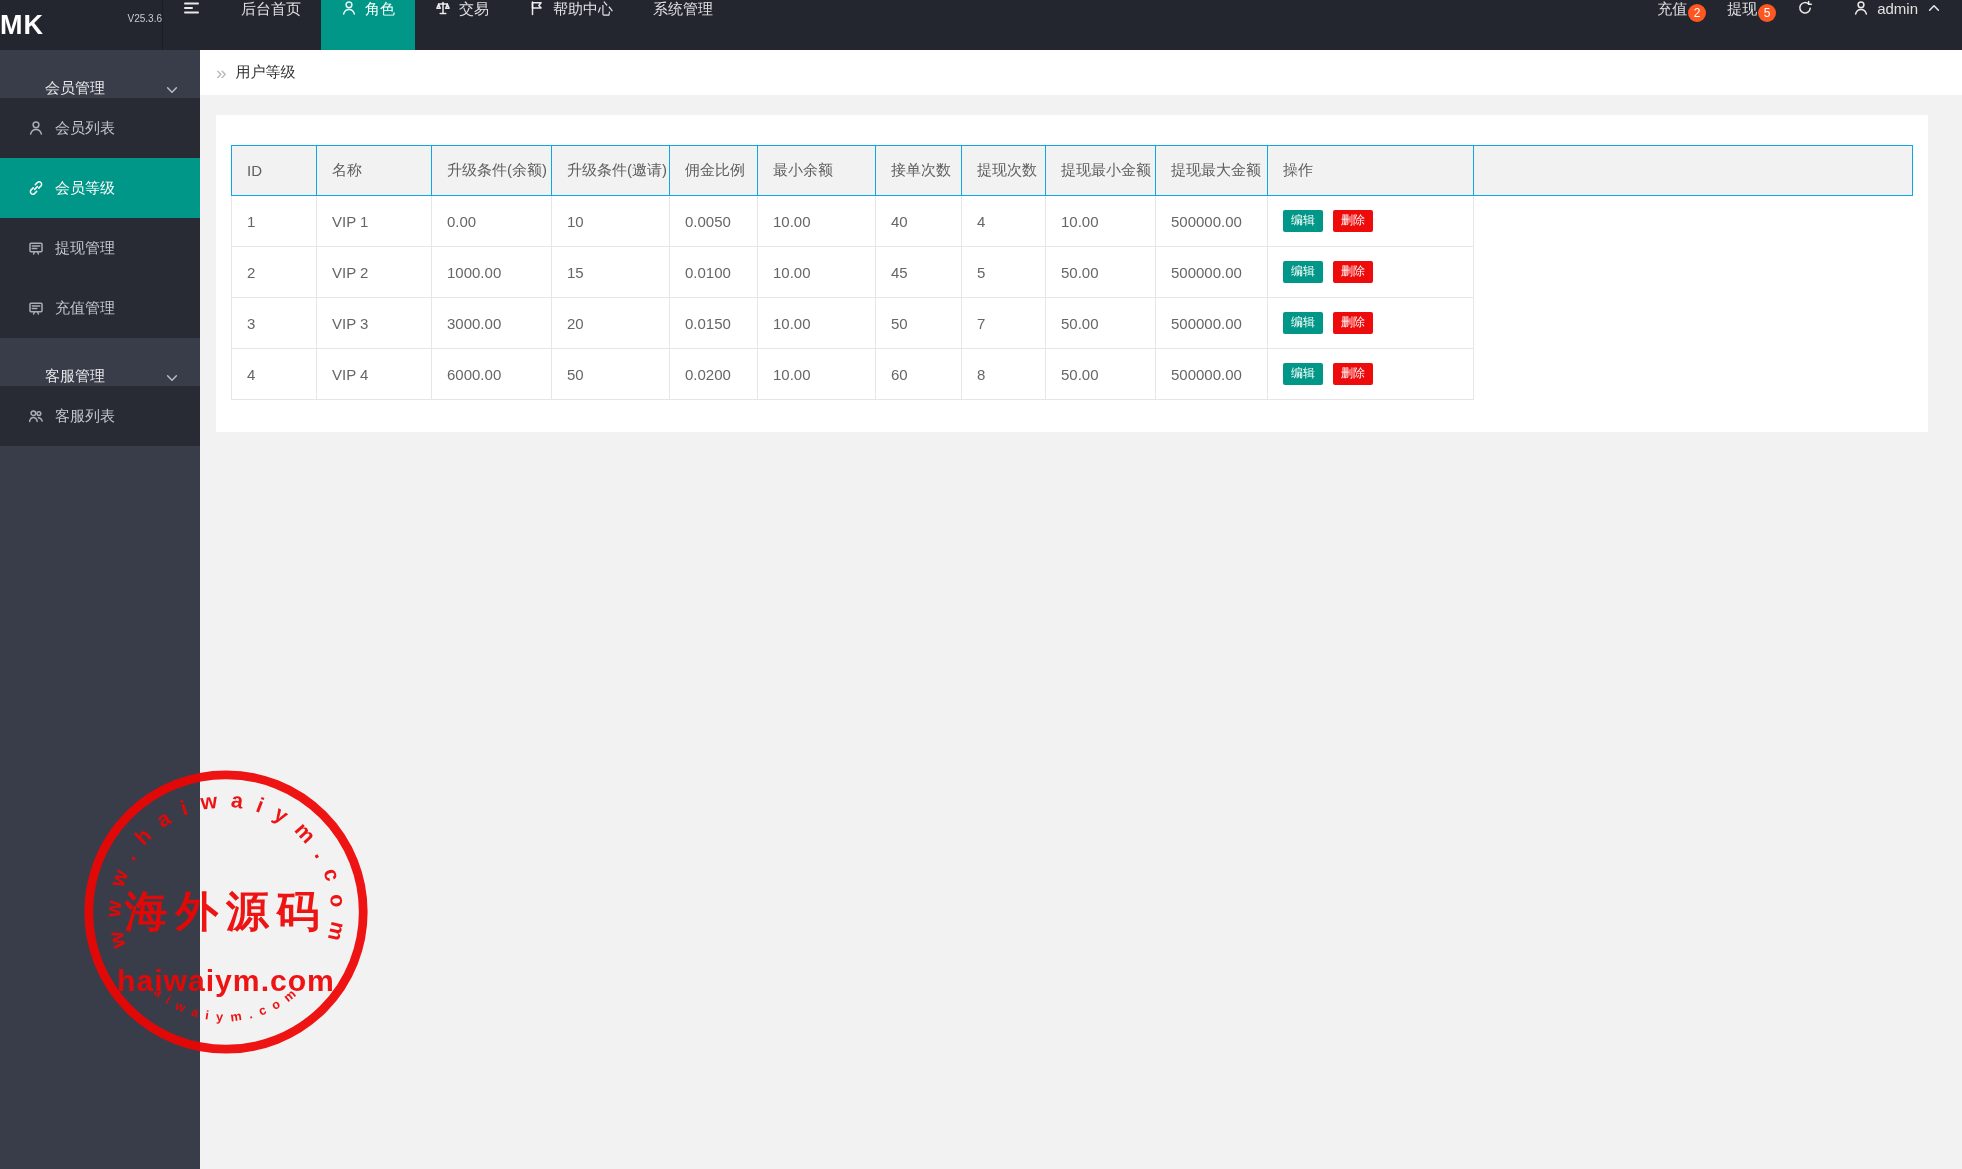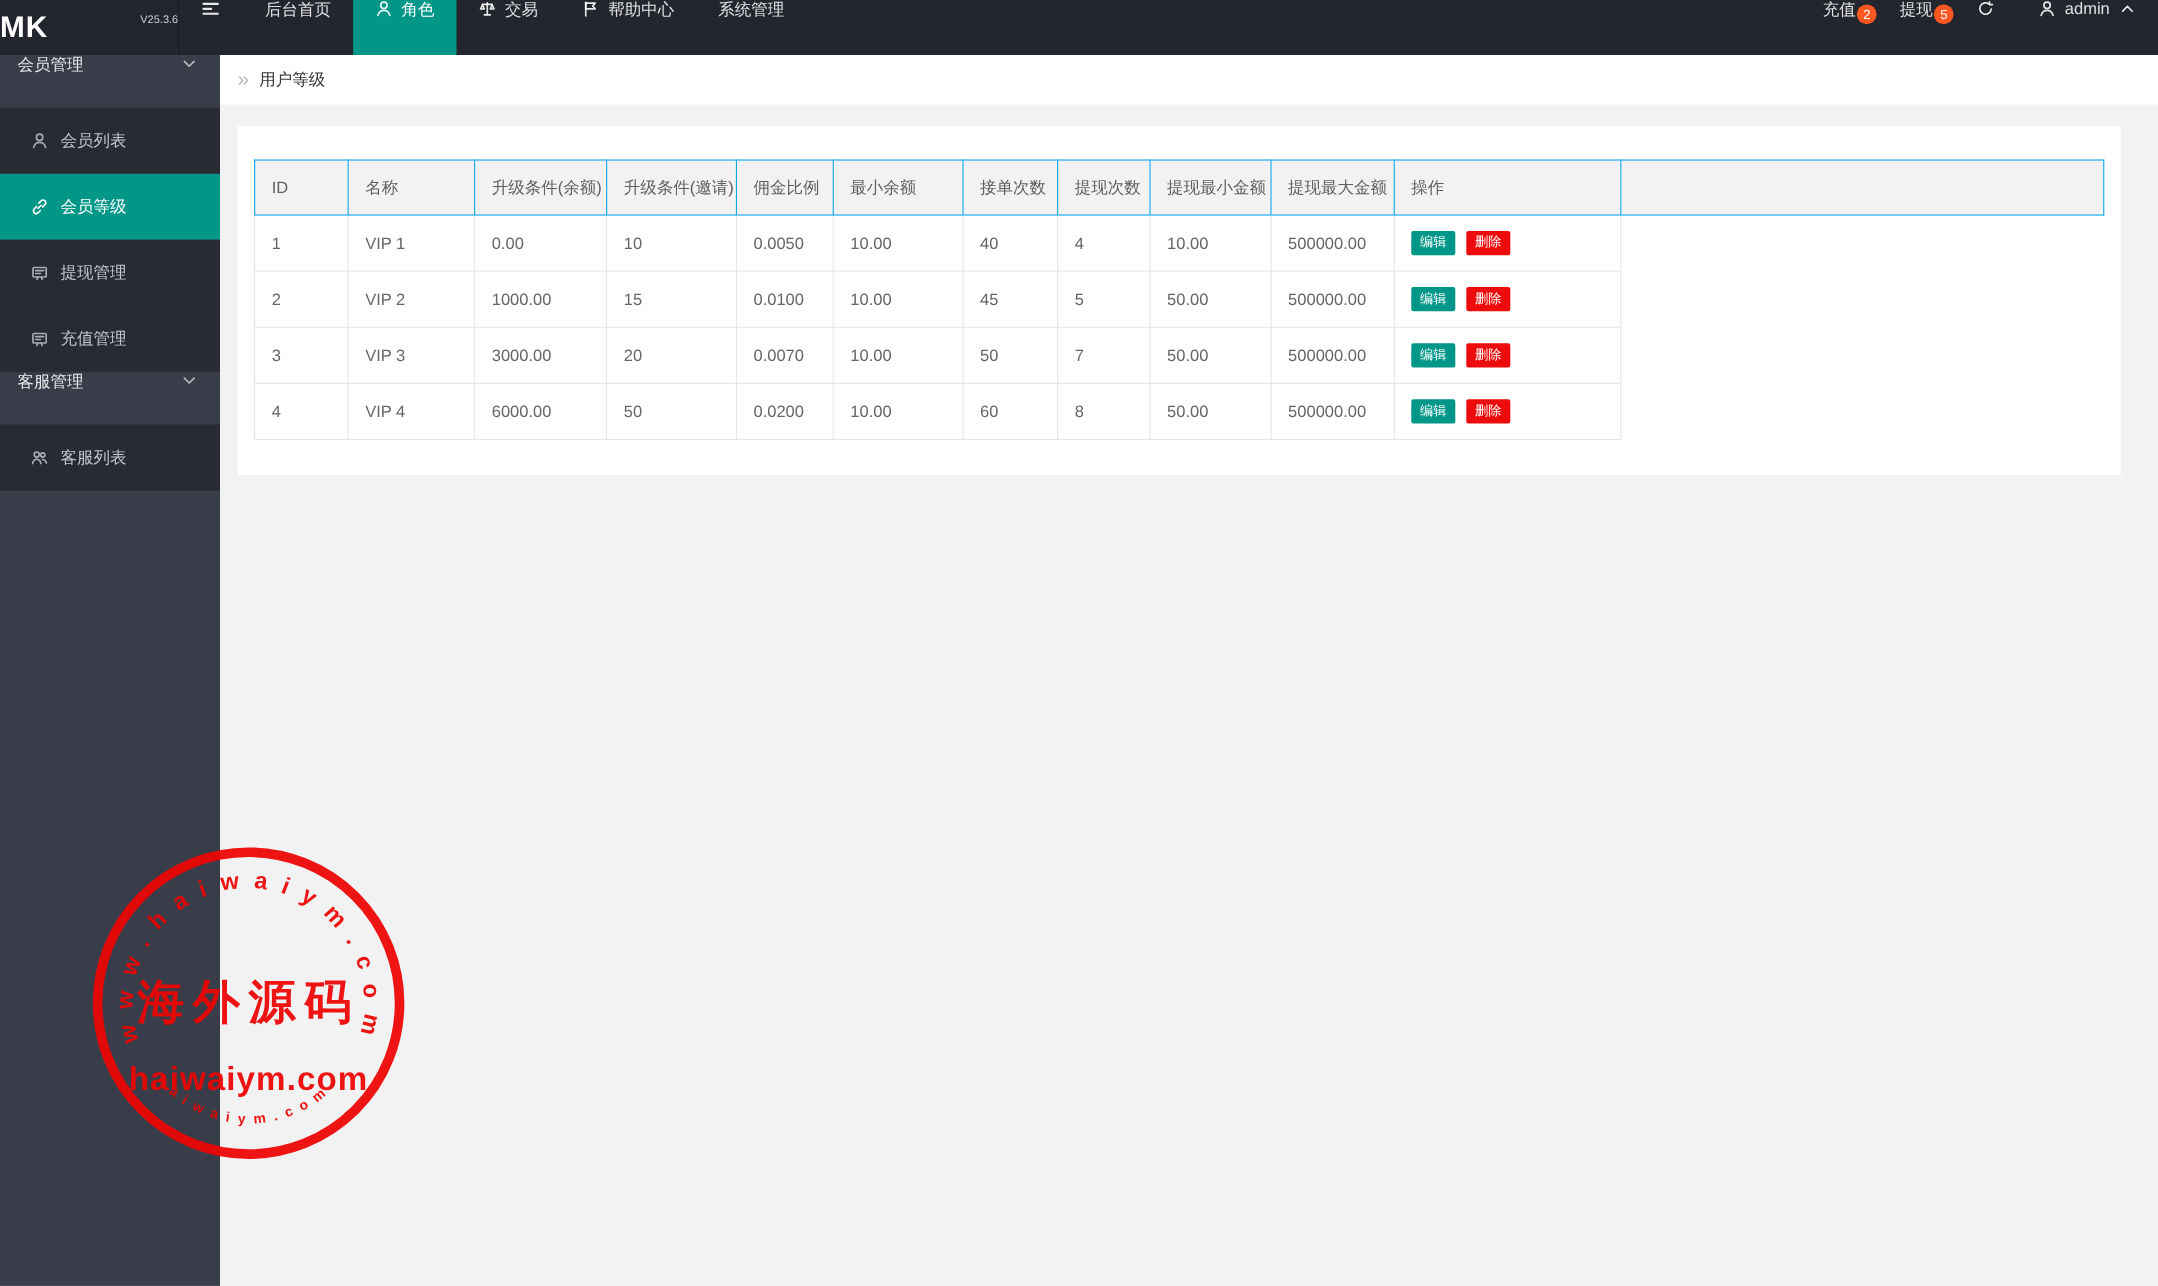--- a/index.html
+++ b/index.html
@@ -19,21 +19,21 @@
   .nav-item{display:flex;align-items:flex-start;gap:8px;padding:0 20px;font-size:15px;
     color:rgba(255,255,255,.86);cursor:pointer;position:relative;white-space:nowrap}
   .nav-item.active{background:var(--accent);color:#fff}
   .nav-item .icon{color:rgba(255,255,255,.9)}
   #top-nav{display:flex}
   .topbar-right{margin-left:auto;display:flex}
   .badge{position:absolute;top:4px;right:1px;background:var(--badge);color:#fff;font-size:12px;
     min-width:18px;height:18px;line-height:18px;border-radius:9px;text-align:center;padding:0 2px;box-sizing:border-box}
   
   .sidebar{position:absolute;top:50px;left:0;width:200px;bottom:0;background:var(--sidebar);z-index:5}
-  .side-group-header{height:48px;display:flex;align-items:flex-start;padding:0 20px 0 16px;
+  .side-group-header{height:48px;display:flex;align-items:flex-end;padding:0 20px 0 45px;
     color:rgba(255,255,255,.88);font-size:15px;cursor:pointer}
   .side-group-header .lbl{flex:1}
   .side-group-header .icon{color:rgba(255,255,255,.65)}
   .side-item{height:60px;display:flex;align-items:center;gap:11px;padding-left:28px;
     background:#282b33;color:#c2c5cc;font-size:15px;cursor:pointer}
   .side-item .icon{color:#aaadb6}
   .side-item.active{background:var(--accent);color:#fff}
   .side-item.active .icon{color:#fff}
   
   .main{position:absolute;left:200px;top:50px;right:0;bottom:0;overflow:hidden}
@@ -284,21 +284,21 @@
             <td>5</td>
             <td>50.00</td>
             <td>500000.00</td>
             <td><button class="btn btn-edit">编辑</button><button class="btn btn-del">删除</button></td>
           </tr>
           <tr>
             <td>3</td>
             <td>VIP 3</td>
             <td>3000.00</td>
             <td>20</td>
-            <td>0.0070</td>
+            <td>0.0150</td>
             <td>10.00</td>
             <td>50</td>
             <td>7</td>
             <td>50.00</td>
             <td>500000.00</td>
             <td><button class="btn btn-edit">编辑</button><button class="btn btn-del">删除</button></td>
           </tr>
           <tr>
             <td>4</td>
             <td>VIP 4</td>

